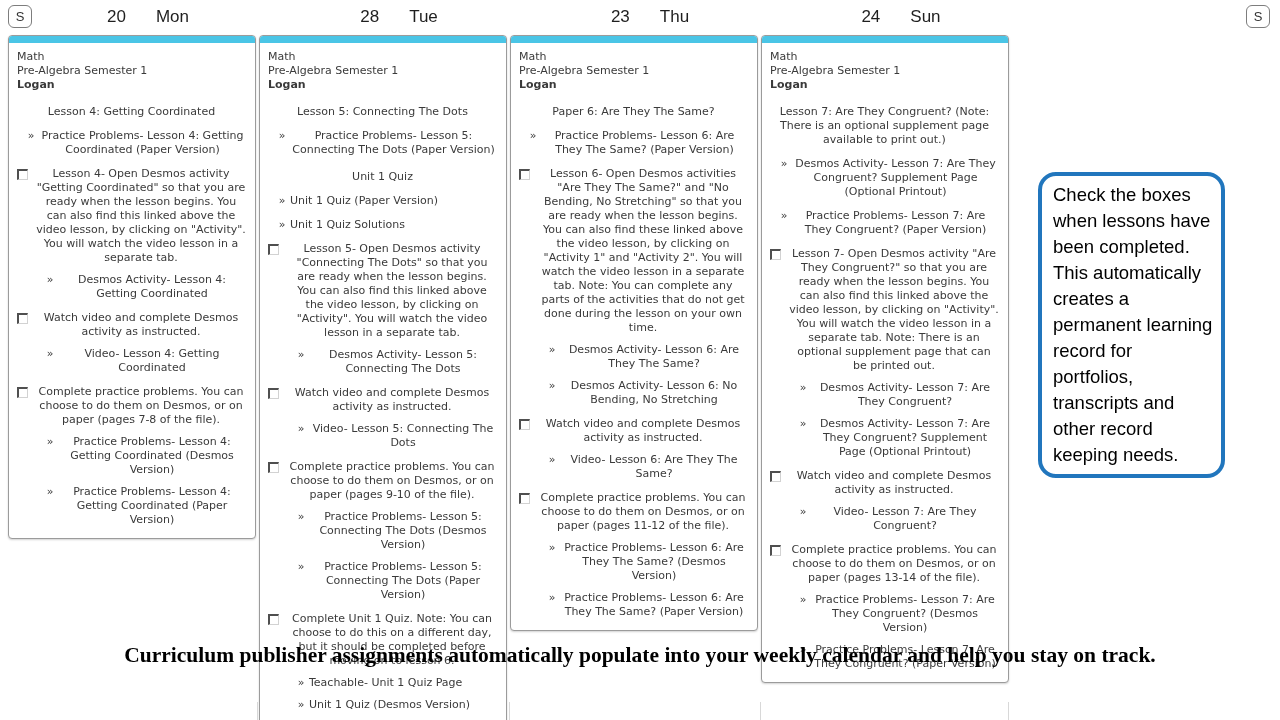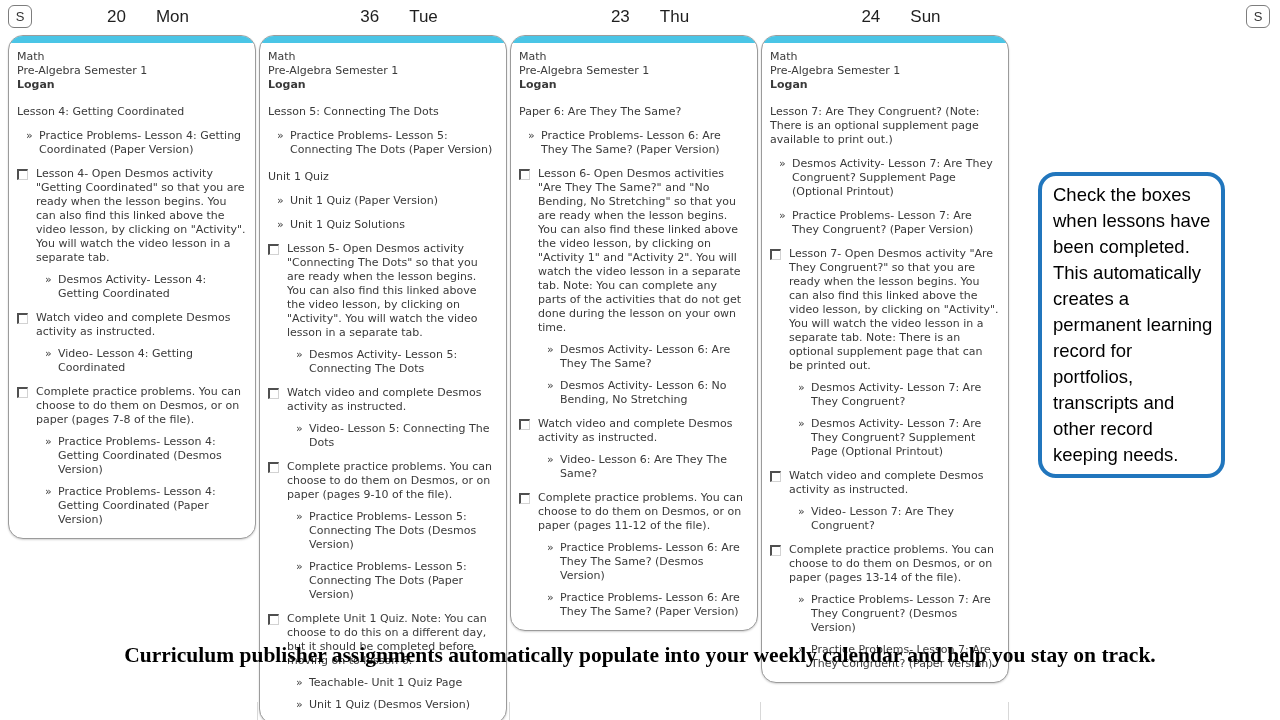--- a/index.html
+++ b/index.html
@@ -32,31 +32,31 @@
 
   
   .grid {
     position:absolute; top:35px; left:0; right:0;
     display:flex; padding-left:8px; gap:3px; align-items:flex-start;
   }
   .col { width:248px; flex:0 0 248px; }
 
   
   .card {
-    background:#fff; border:1px solid #9b9b9b; border-radius:15px;
+    background:#fff; border:1px solid #9b9b9b; border-radius:4px;
     box-shadow:0 1px 2px rgba(0,0,0,0.18); overflow:hidden;
   }
   .stripe { height:7px; background:var(--stripe,#4ac5e6); }
   .card-body {
     padding:7px 9px 11px 8px;
     font-family:"DejaVu Sans", sans-serif; font-size:11px; line-height:14px; color:#3a3a3a;
   }
   .card-head div { }
   .card-head .student { font-weight:bold; }
-  .item { margin-top:10px; }
+  .item { margin-top:10px;text-align:center; }
   .item.heading { margin-top:13px; }
   .item.link { display:flex; margin-left:9px; cursor:pointer; }
   .item.link .marker { flex:0 0 10px; margin-right:3px; }
   .item.link.sub { margin-left:28px; margin-top:8px; }
   .item.task { display:flex; }
   .item.task .checkbox {
     flex:0 0 11px; width:11px; height:11px; margin-right:8px; margin-top:2px;
     background:#fff; cursor:pointer;
     border-top:2px solid #4f4f4f; border-left:2px solid #4f4f4f;
     border-right:1px solid #d2d2d2; border-bottom:1px solid #d2d2d2;
@@ -90,21 +90,21 @@
 
 <button class="s-btn left">S</button>
 <button class="s-btn right">S</button>
 
 <div class="day-row">
     <div class="day-cell">
       <span class="day-num">20</span>
       <span class="day-name">Mon</span>
     </div>
     <div class="day-cell">
-      <span class="day-num">36</span>
+      <span class="day-num">28</span>
       <span class="day-name">Tue</span>
     </div>
     <div class="day-cell">
       <span class="day-num">23</span>
       <span class="day-name">Thu</span>
     </div>
     <div class="day-cell">
       <span class="day-num">24</span>
       <span class="day-name">Sun</span>
     </div>

